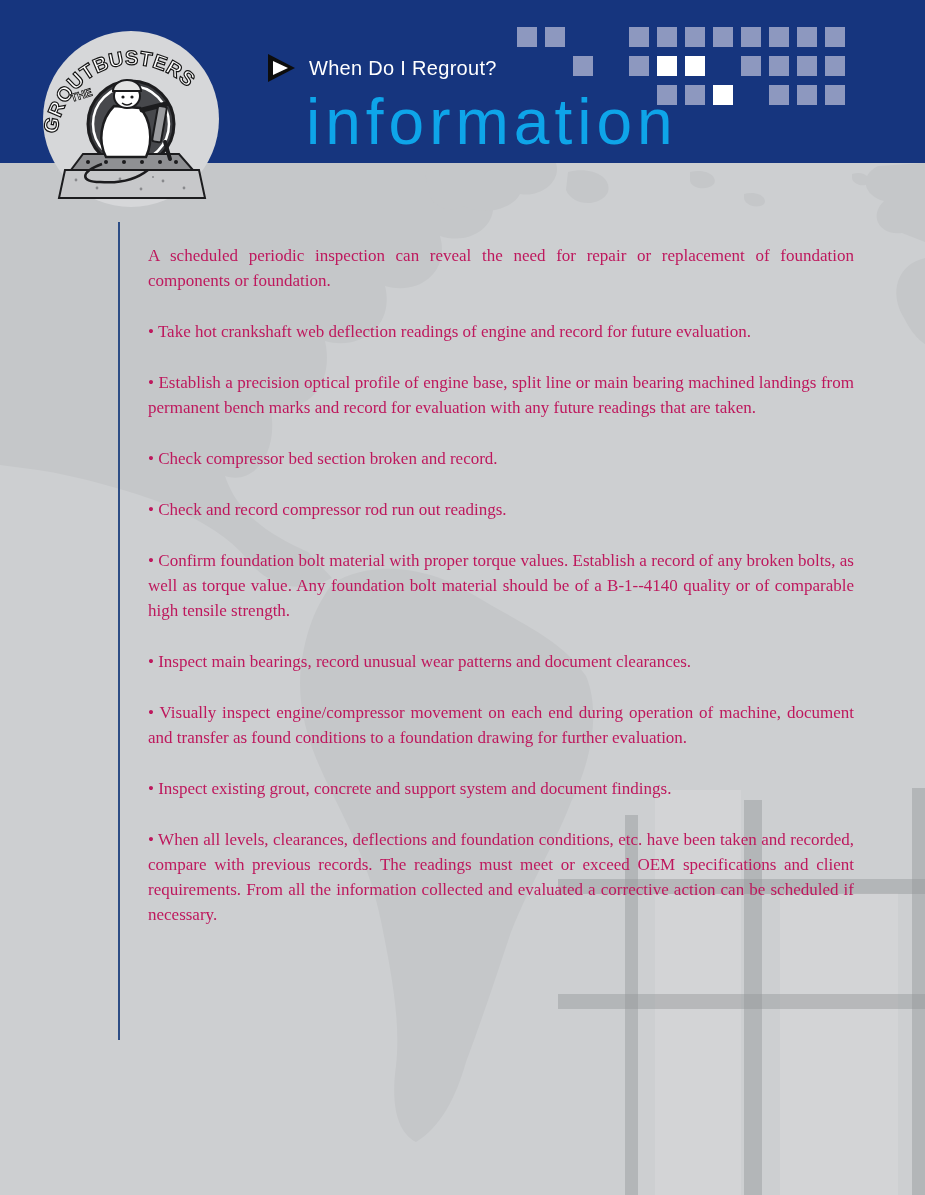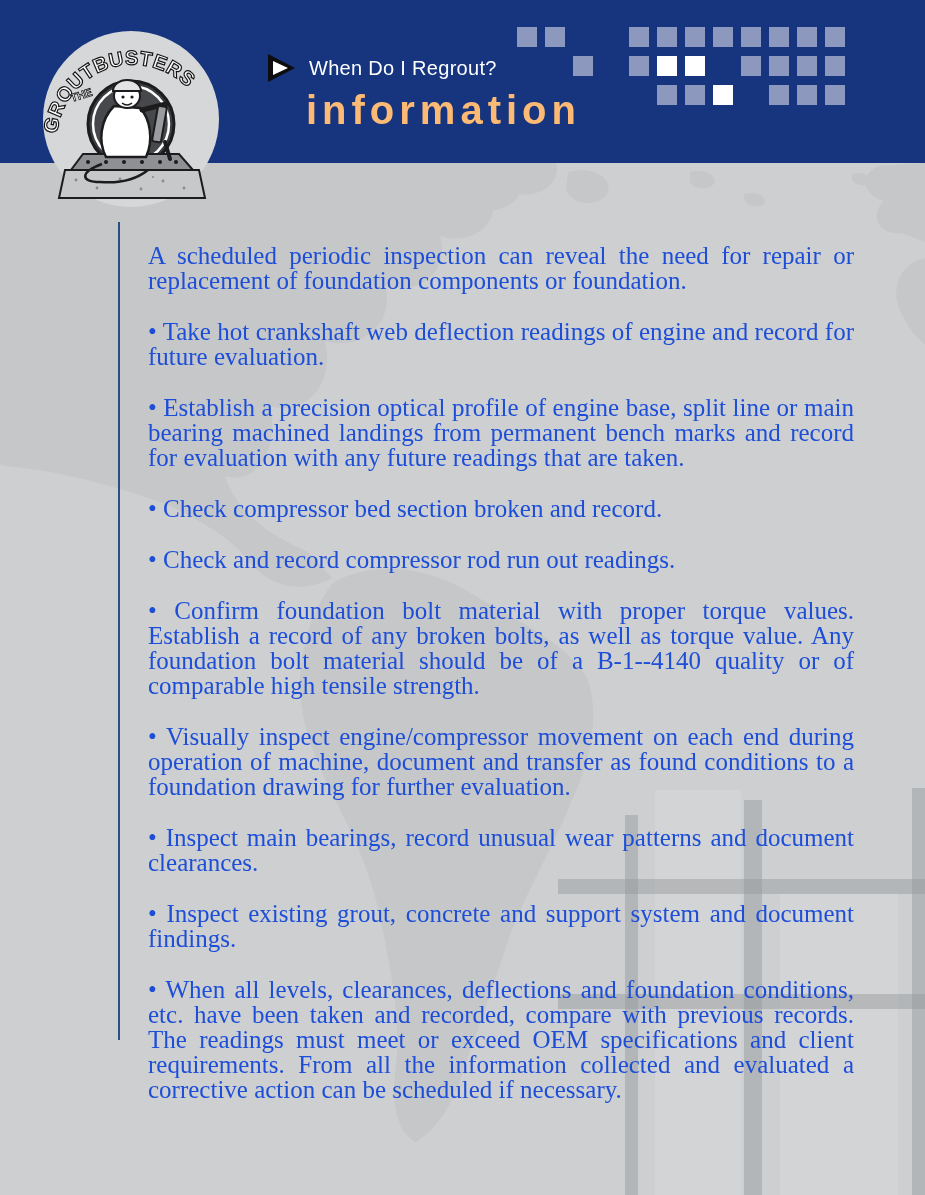--- a/index.html
+++ b/index.html
@@ -11,42 +11,42 @@
   
   .band{position:absolute;left:0;top:0;width:925px;height:163px;background:#16357e;}
   .title-row{position:absolute;left:267px;top:52px;height:32px;display:flex;align-items:center;}
   .arrow{width:30px;height:30px;display:block;}
   .page-title{
     margin-left:12px;color:#ffffff;font-size:20px;font-weight:normal;
     letter-spacing:0.3px;white-space:nowrap;
   }
   .info-watermark{
     position:absolute;left:306px;top:90px;
-    font-size:40px;font-weight:bold;letter-spacing:5px;color:#fdba74;
+    font-size:64px;font-weight:normal;letter-spacing:5px;color:#0ea5e9;
     white-space:nowrap;line-height:1;
   }
   
   #squares-grid{
     position:absolute;left:517px;top:27px;
     display:grid;grid-template-columns:repeat(12,20px);grid-auto-rows:20px;
     column-gap:8px;row-gap:9px;
   }
   .sq{width:20px;height:20px;}
   
   .logo-wrap{position:absolute;left:42px;top:30px;width:178px;height:178px;}
   
   .map-svg{position:absolute;left:0;top:163px;width:925px;height:1032px;}
   .bar{position:absolute;background:rgba(148,150,154,0.45);}
   .panel{position:absolute;background:rgba(216,217,219,0.55);}
   
   .rule-vert{position:absolute;left:118px;top:222px;width:2px;height:818px;background:#2d4d85;}
   #body-text{
     position:absolute;left:148px;top:243px;width:706px;
     font-family:"Liberation Serif","DejaVu Serif",serif;
-    font-size:25px;line-height:25px;color:#1d4ed8;
+    font-size:17px;line-height:25px;color:#be185d;
     text-align:justify;
   }
   #body-text p{margin:0 0 26px 0;}
 </style>
 </head>
 <body>
 
 <div id="screen">
 
   <svg class="map-svg" viewBox="0 163 925 1032" preserveAspectRatio="none">
@@ -191,19 +191,19 @@
 
   <div class="rule-vert"></div>
 
   <div id="body-text">
       <p>A scheduled periodic inspection can reveal the need for repair or replacement of foundation components or foundation.</p>
       <p>• Take hot crankshaft web deflection readings of engine and record for future evaluation.</p>
       <p>• Establish a precision optical profile of engine base, split line or main bearing machined landings from permanent bench marks and record for evaluation with any future readings that are taken.</p>
       <p>• Check compressor bed section broken and record.</p>
       <p>• Check and record compressor rod run out readings.</p>
       <p>• Confirm foundation bolt material with proper torque values.  Establish a record of any broken bolts, as well as torque value.  Any foundation bolt material should be of a B-1--4140 quality or of comparable high tensile strength.</p>
+      <p>• Inspect main bearings, record unusual wear patterns and document clearances.</p>
       <p>• Visually inspect engine/compressor movement on each end during operation of machine, document and transfer as found conditions to a foundation drawing for further evaluation.</p>
-      <p>• Inspect main bearings, record unusual wear patterns and document clearances.</p>
       <p>• Inspect existing grout, concrete and support system and document findings.</p>
       <p>• When all levels, clearances, deflections and foundation conditions, etc. have been taken and recorded, compare with previous records.  The readings must meet or exceed OEM specifications and client requirements.  From all the information collected and  evaluated a corrective action can be scheduled if necessary.</p>
     </div>
 
 </div>
 
 </body></html>

